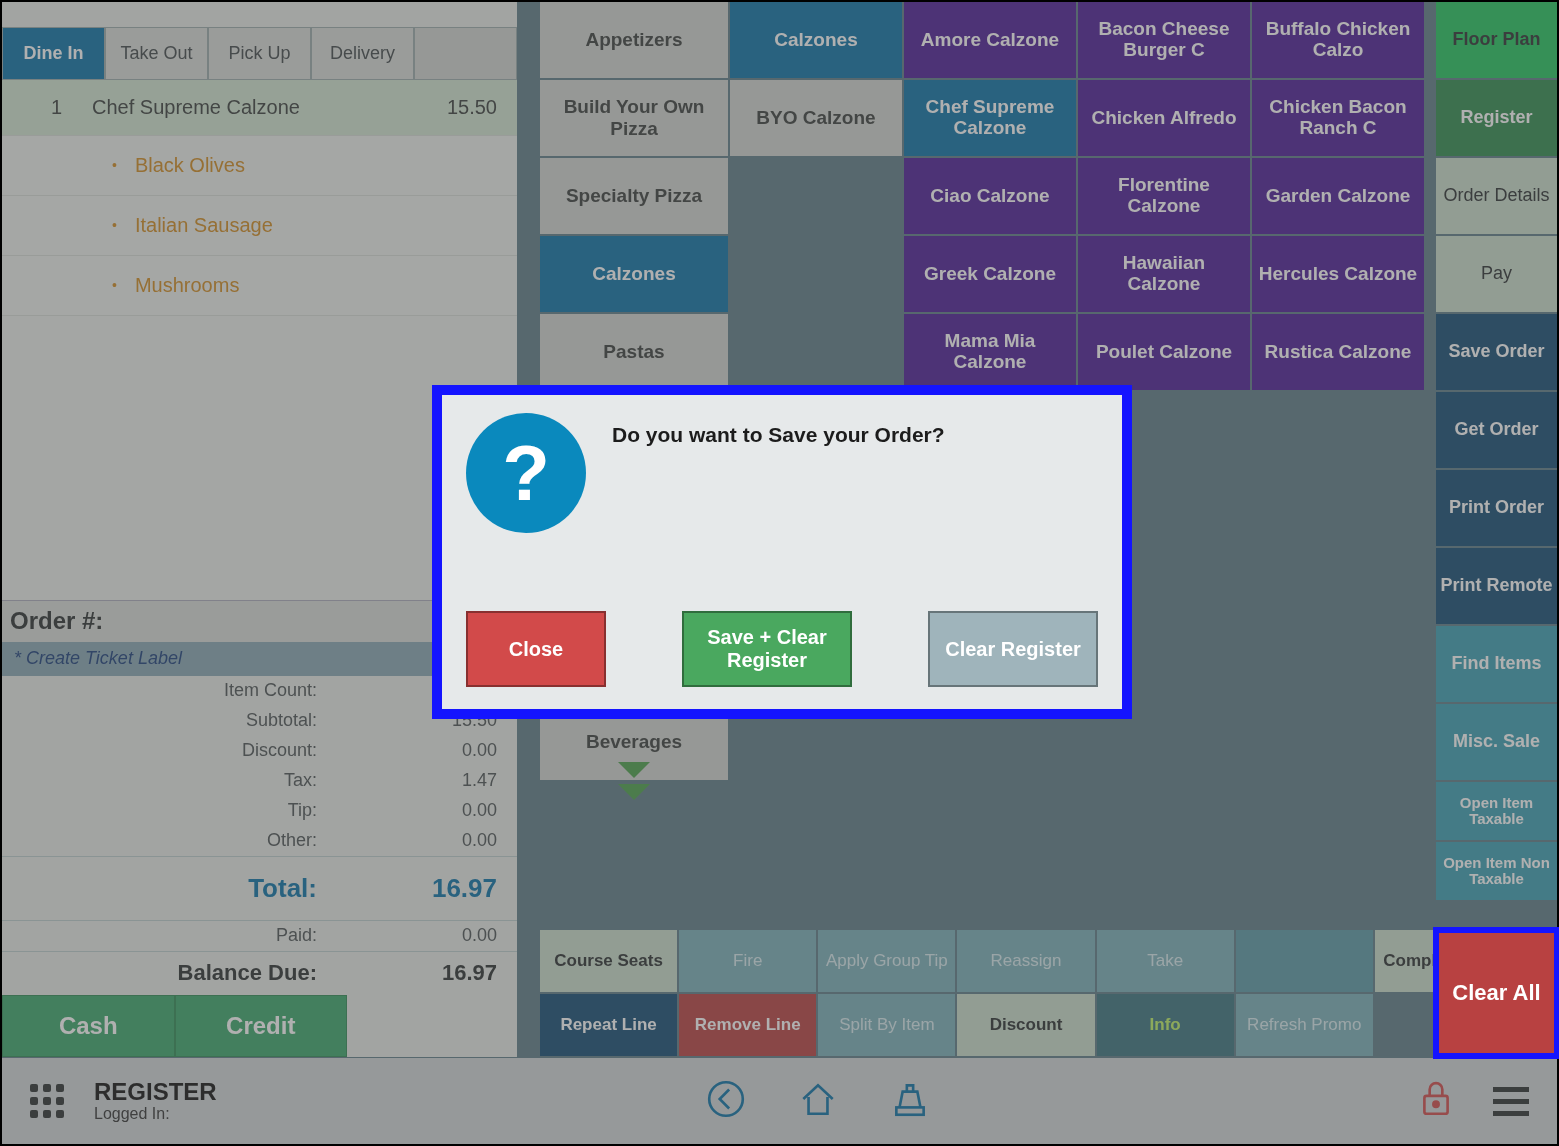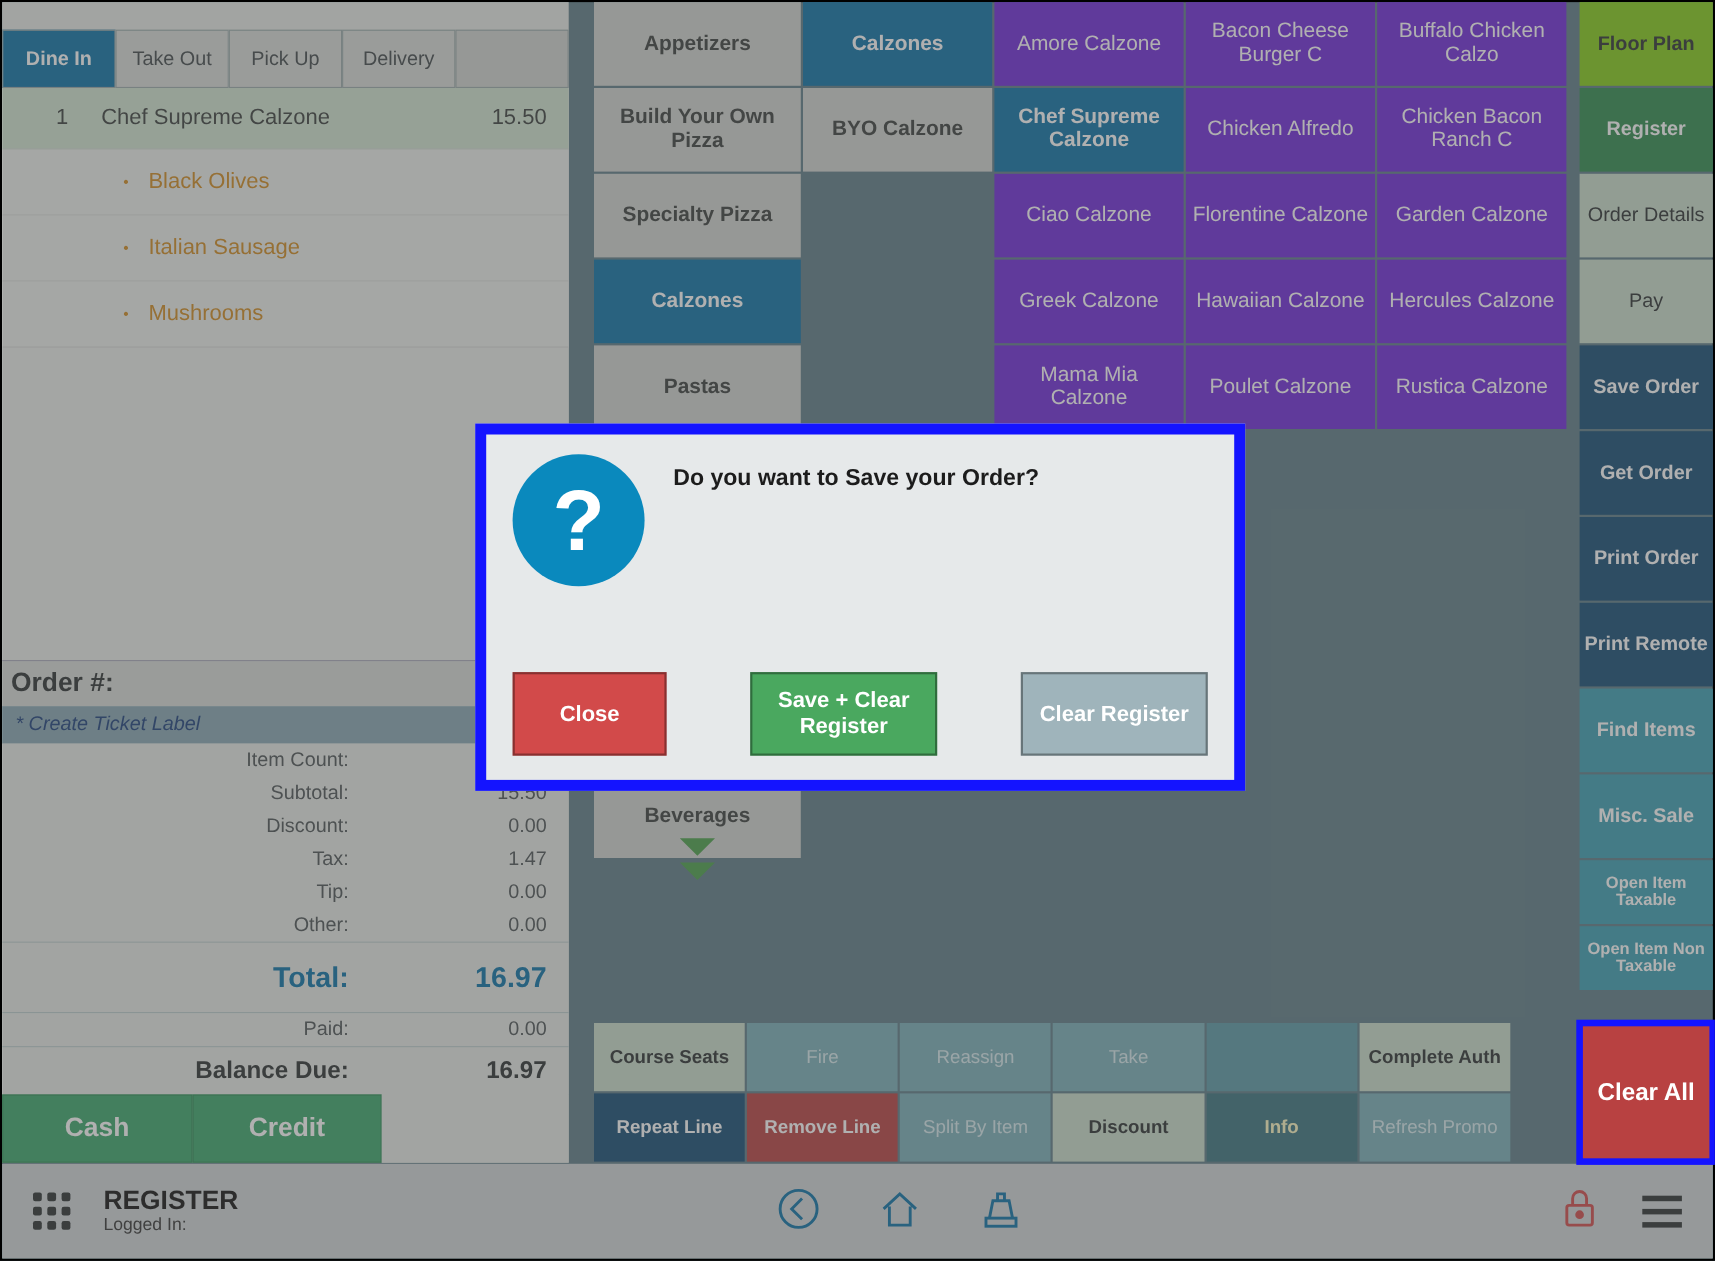--- a/index.html
+++ b/index.html
@@ -37,38 +37,38 @@
   .cat.active { background: #0a71a6; color: #fff; }
   .scroll-ind { height: 28px; display: flex; align-items: center; justify-content: center; }
   .tri { width: 0; height: 0; border-left: 16px solid transparent; border-right: 16px solid transparent; border-top: 16px solid #4aa04a; position: relative; }
   .tri::after { content: ""; position: absolute; left: -16px; top: 6px; width: 0; height: 0; border-left: 16px solid transparent; border-right: 16px solid transparent; border-top: 16px solid #4aa04a; }
   
   .subcats { position: absolute; left: 728px; top: 0; width: 172px; }
   .subcat { height: 76px; margin-bottom: 2px; background: #cfd3cf; color: #3a3e3c; font-size: 19px; font-weight: bold; display: flex; align-items: center; justify-content: center; text-align: center; padding: 0 6px; }
   .subcat.active { background: #0a71a6; color: #fff; }
   
   .items { position: absolute; left: 902px; top: 0; width: 520px; display: grid; grid-template-columns: repeat(3, 172px); grid-auto-rows: 76px; gap: 2px; }
-  .item { background: #6d28d9; color: #fff; font-size: 19px; display: flex; align-items: center; justify-content: center; text-align: center; line-height: 1.1; padding: 0 6px; }
+  .item { background: #4c1d95; color: #fff; font-size: 19px; display: flex; align-items: center; justify-content: center; text-align: center; line-height: 1.1; padding: 0 6px; font-weight: bold; }
   .item.sel { background: #0a71a6; font-weight: bold; }
   
   .ract { position: absolute; right: 0; top: 0; width: 121px; display: flex; flex-direction: column; }
   .ra { height: 76px; margin-bottom: 2px; display: flex; align-items: center; justify-content: center; text-align: center; font-size: 18px; color: #fff; line-height: 1.1; padding: 0 4px; }
-  .ra.ltgreen { background: #84cc16; color: #2b3031; font-weight: bold; }
+  .ra.ltgreen { background: #22c55e; color: #2b3031; font-weight: bold; }
   .ra.green { background: #2f8b4e; font-weight: bold; }
   .ra.pale { background: #c9dccb; color: #2b3031; }
   .ra.navy { background: #134b73; font-weight: bold; }
   .ra.teal { background: #3b9fb3; font-weight: bold; }
   .ra.teal.sm { height: 58px; font-size: 15px; }
   .clearall { position: absolute; right: 0; top: 928px; width: 121px; height: 126px; background: #b84141; color: #fff; font-size: 22px; font-weight: bold; display: flex; align-items: center; justify-content: center; text-align: center; outline: 6px solid #1414ff; outline-offset: -3px; z-index: 60; }
   
   .brow { position: absolute; left: 538px; width: 972px; height: 62px; display: grid; grid-template-columns: repeat(7, 1fr); gap: 2px; }
   .brow.r1 { top: 928px; }
   .brow.r2 { top: 992px; }
   .bb { display: flex; align-items: center; justify-content: center; text-align: center; font-size: 17px; color: #fff; line-height: 1.1; padding: 0 4px; }
-  .bb.dkteal { background: #3a747f; font-weight: bold; color: #fef9c3; }
+  .bb.dkteal { background: #3a747f; font-weight: bold; color: #bef264; }
   .bb.teal { background: #5a9aa6; color: #d0e4e6; }
   .bb.ltteal { background: #79afb9; color: #d8ebee; }
   .bb.lbl { background: #c9dccb; color: #2b3031; font-weight: bold; }
   .bb.navy2 { background: #134b73; font-weight: bold; }
   .bb.red { background: #b84141; font-weight: bold; }
   
   .bbar { position: absolute; left: 0; bottom: 0; width: 100%; height: 86px; background: #cfd6d8; display: flex; align-items: center; padding: 0 28px; gap: 30px; }
   .dots { display: grid; grid-template-columns: repeat(3,8px); grid-template-rows: repeat(3,8px); gap: 5px; }
   .dots span { width: 8px; height: 8px; background: #2b3031; border-radius: 2px; }
   .reginfo { display: flex; flex-direction: column; line-height: 1.1; }
@@ -215,20 +215,21 @@
       <div class="ra teal">Find Items</div>
       <div class="ra teal">Misc. Sale</div>
       <div class="ra teal sm">Open Item Taxable</div>
       <div class="ra teal sm">Open Item Non Taxable</div>
     </div>
   <div class="clearall">Clear All</div>
 
   <div class="brow r1" id="brow1">
       <div class="bb lbl">Course Seats</div>
       <div class="bb ltteal">Fire</div>
+      <div class="bb ltteal">Apply Group Tip</div>
       <div class="bb ltteal">Reassign</div>
       <div class="bb ltteal">Take</div>
       <div class="bb teal"></div>
       <div class="bb lbl">Complete Auth</div>
     </div>
   <div class="brow r2" id="brow2">
       <div class="bb navy2">Repeat Line</div>
       <div class="bb red">Remove Line</div>
       <div class="bb ltteal">Split By Item</div>
       <div class="bb lbl">Discount</div>

